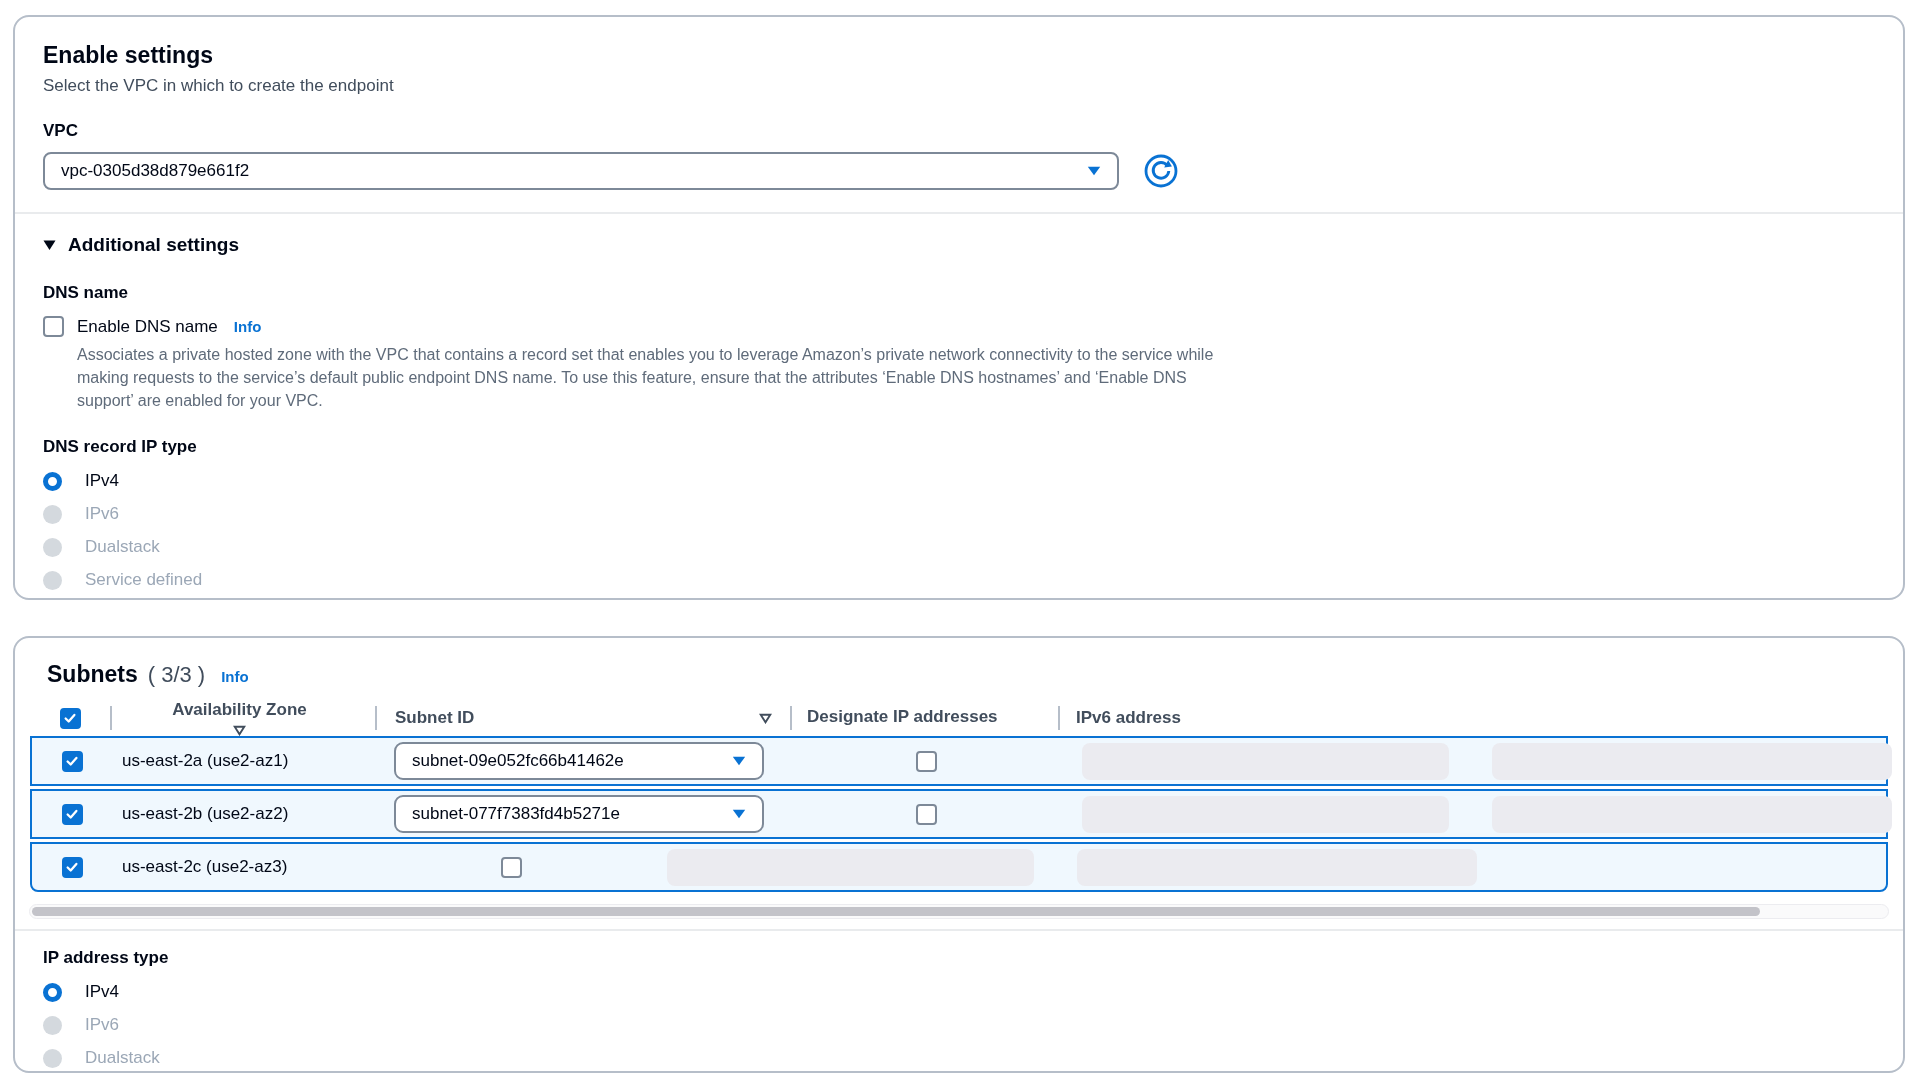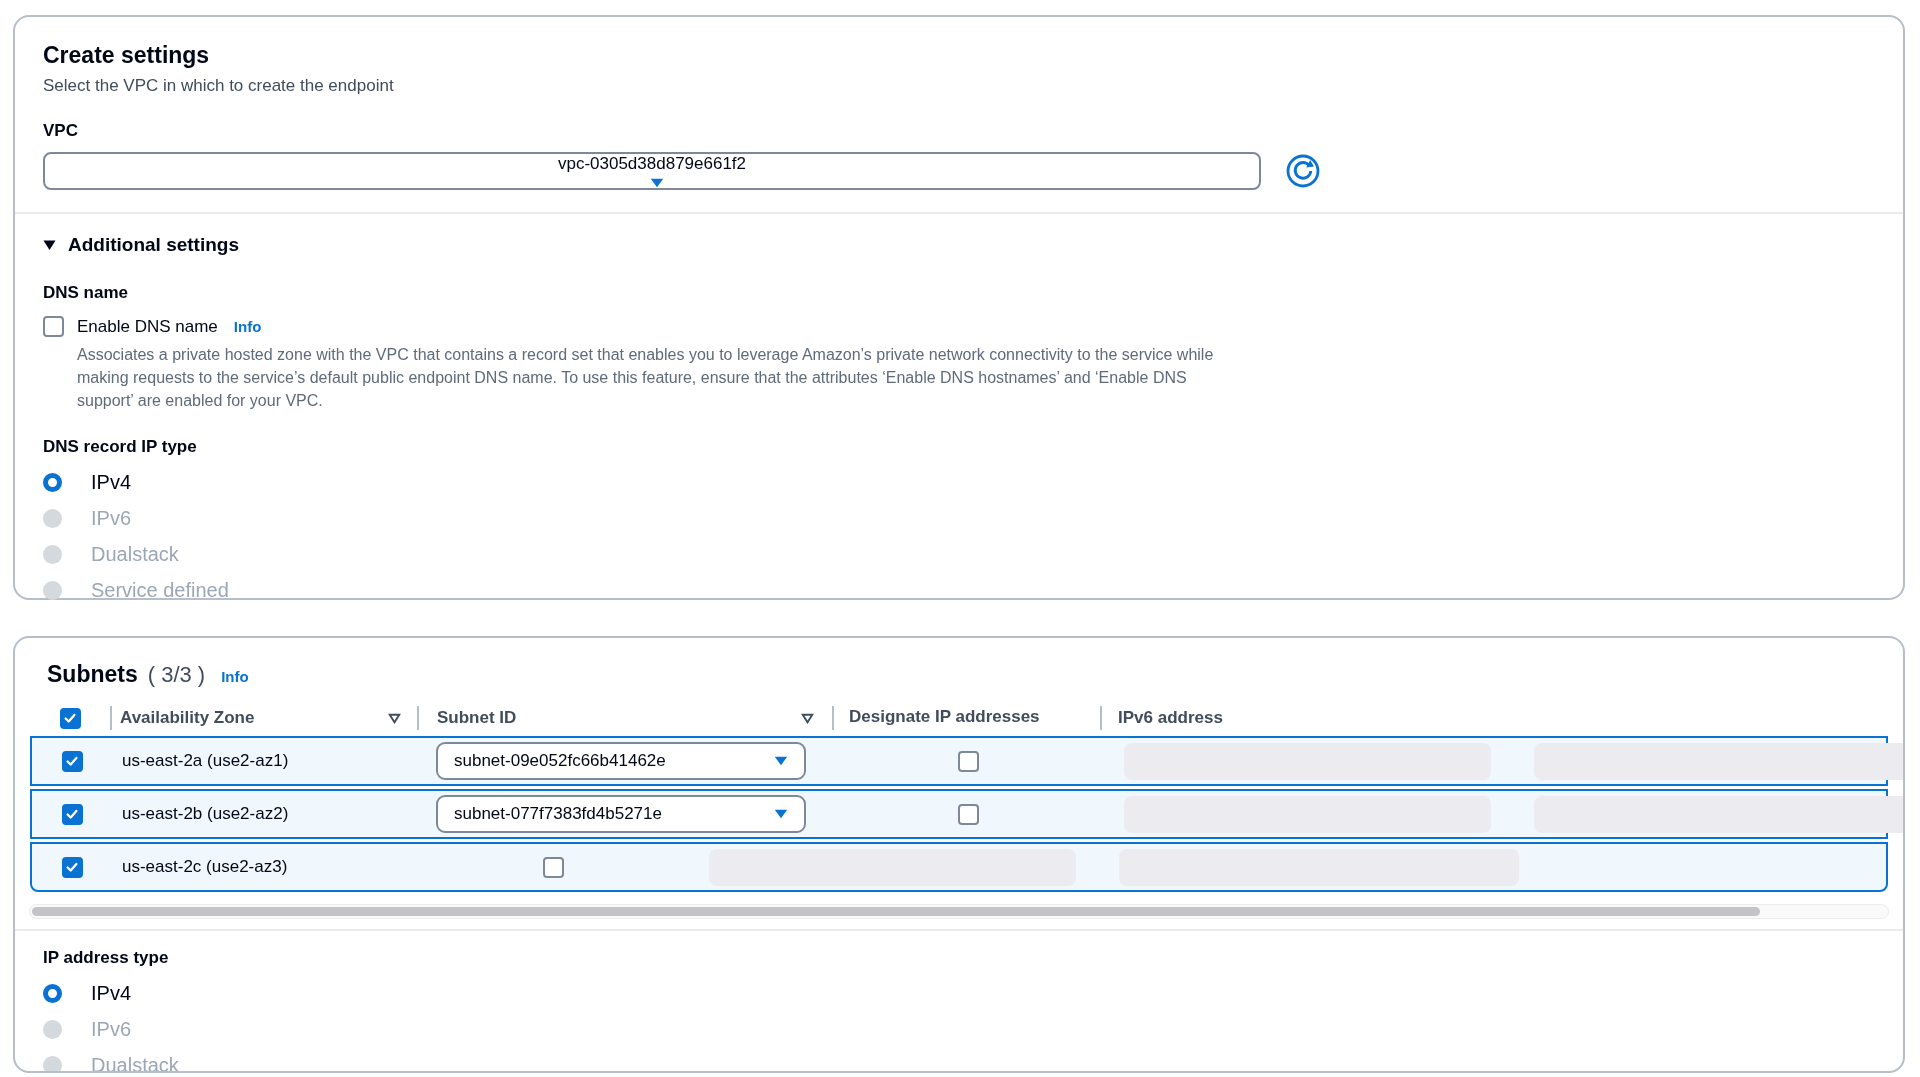--- a/index.html
+++ b/index.html
@@ -23,21 +23,21 @@
   .field-desc { margin-top: 5px; font-size: 16px; color: #5f6b7a; line-height: 21px; }
 
   .vpc-label { margin-top: 22px; }
   .select-row { margin-top: 10px; display: flex; align-items: center; }
   .select {
     display: flex; align-items: center; justify-content: space-between;
     height: 38px; border: 2px solid #7d8998; border-radius: 8px;
     background: #fff; padding: 0 16px; font-size: 17px; color: #000716;
     cursor: pointer;
   }
-  .vpc-select { width: 1218px; flex-direction: column; }
+  .vpc-select { width: 1076px; }
   .refresh-btn {
     margin-left: 24px; width: 36px; height: 36px; border: none; background: transparent;
     cursor: pointer; display: flex; align-items: center; justify-content: center; padding: 0;
   }
 
   .divider { margin: 22px -28px 0; border-top: 2px solid #e9ebed; }
 
   .expander { margin-top: 20px; display: flex; align-items: center; gap: 12px; cursor: pointer; width: fit-content; }
   .expander-title { font-size: 19px; font-weight: bold; color: #000716; }
 
@@ -54,33 +54,33 @@
   .checkbox-row .cb-label { margin-left: 13px; font-size: 17px; color: #000716; }
   .info-link { margin-left: 16px; font-size: 15px; font-weight: bold; color: #0972d3; text-decoration: none; cursor: pointer; }
 
   .para { margin: 6px 0 0 34px; width: 1170px; font-size: 16px; line-height: 23px; color: #5f6b7a; }
 
   .radio-group-label { margin-top: 24px; }
   .radio-row { margin-top: 13px; display: flex; align-items: center; cursor: pointer; width: fit-content; }
   .radio { width: 19px; height: 19px; border-radius: 50%; flex: 0 0 auto; }
   .radio.selected { background: #fff; border: 5.5px solid #0972d3; }
   .radio.disabled { background: #d4d9de; border: none; }
-  .radio-label { margin-left: 29px; font-size: 20px; color: #000716; }
+  .radio-label { margin-left: 23px; font-size: 17px; color: #000716; }
   .radio-label.disabled { color: #9ba7b6; }
 
   
   .subnets-header { padding: 0 32px; display: flex; align-items: baseline; }
   .subnets-counter { margin-left: 10px; font-size: 22px; font-weight: normal; color: #414d5c; }
   .subnets-header .info-link { font-size: 15px; }
 
   .table-wrap { margin-top: 12px; padding: 0 15px; }
   .thead { display: flex; align-items: center; height: 36px; }
   .col { flex: 0 0 auto; position: relative; }
   .col-check    { width: 80px;  display: flex; justify-content: center; }
-  .col-az       { width: 307px; }
+  .col-az       { width: 265px; flex-direction: column; }
   .col-subnet   { width: 415px; }
   .col-desig    { width: 268px; }
   .col-ipv4     { width: 414px; }
   .col-ipv6     { width: 423px; }
 
   .hcell { display: flex; align-items: center; justify-content: space-between; height: 36px; }
   .hcell .hlabel { font-size: 17px; font-weight: bold; color: #414d5c; white-space: nowrap; }
   .col-az.hcell   { padding: 0 16px 0 10px; }
   .col-subnet.hcell { padding: 0 18px 0 20px; }
   .col-desig.hcell  { padding: 0 18px 2px 17px; }
@@ -115,21 +115,21 @@
   .table-bottom-divider { margin-top: 10px; border-top: 2px solid #e9ebed; }
 
   .ip-section { padding: 16px 28px 0; }
 
   .caret-svg { flex: 0 0 auto; margin-left: 10px; }
 </style>
 </head>
 <body>
 
 <section class="card card1">
-  <h1 class="card-title">Create settings</h1>
+  <h1 class="card-title">Enable settings</h1>
   <div class="card-subtitle">Select the VPC in which to create the endpoint</div>
 
   <div class="field-label vpc-label">VPC</div>
 
   <div class="select-row">
     <div class="select vpc-select">
       <span>vpc-0305d38d879e661f2</span>
       <svg class="caret-svg" width="14" height="10" viewBox="0 0 14 10">
           <path d="M0.8 0.8 h12.4 l-6.2 8.4 z" fill="#0972d3"></path>
         </svg>

